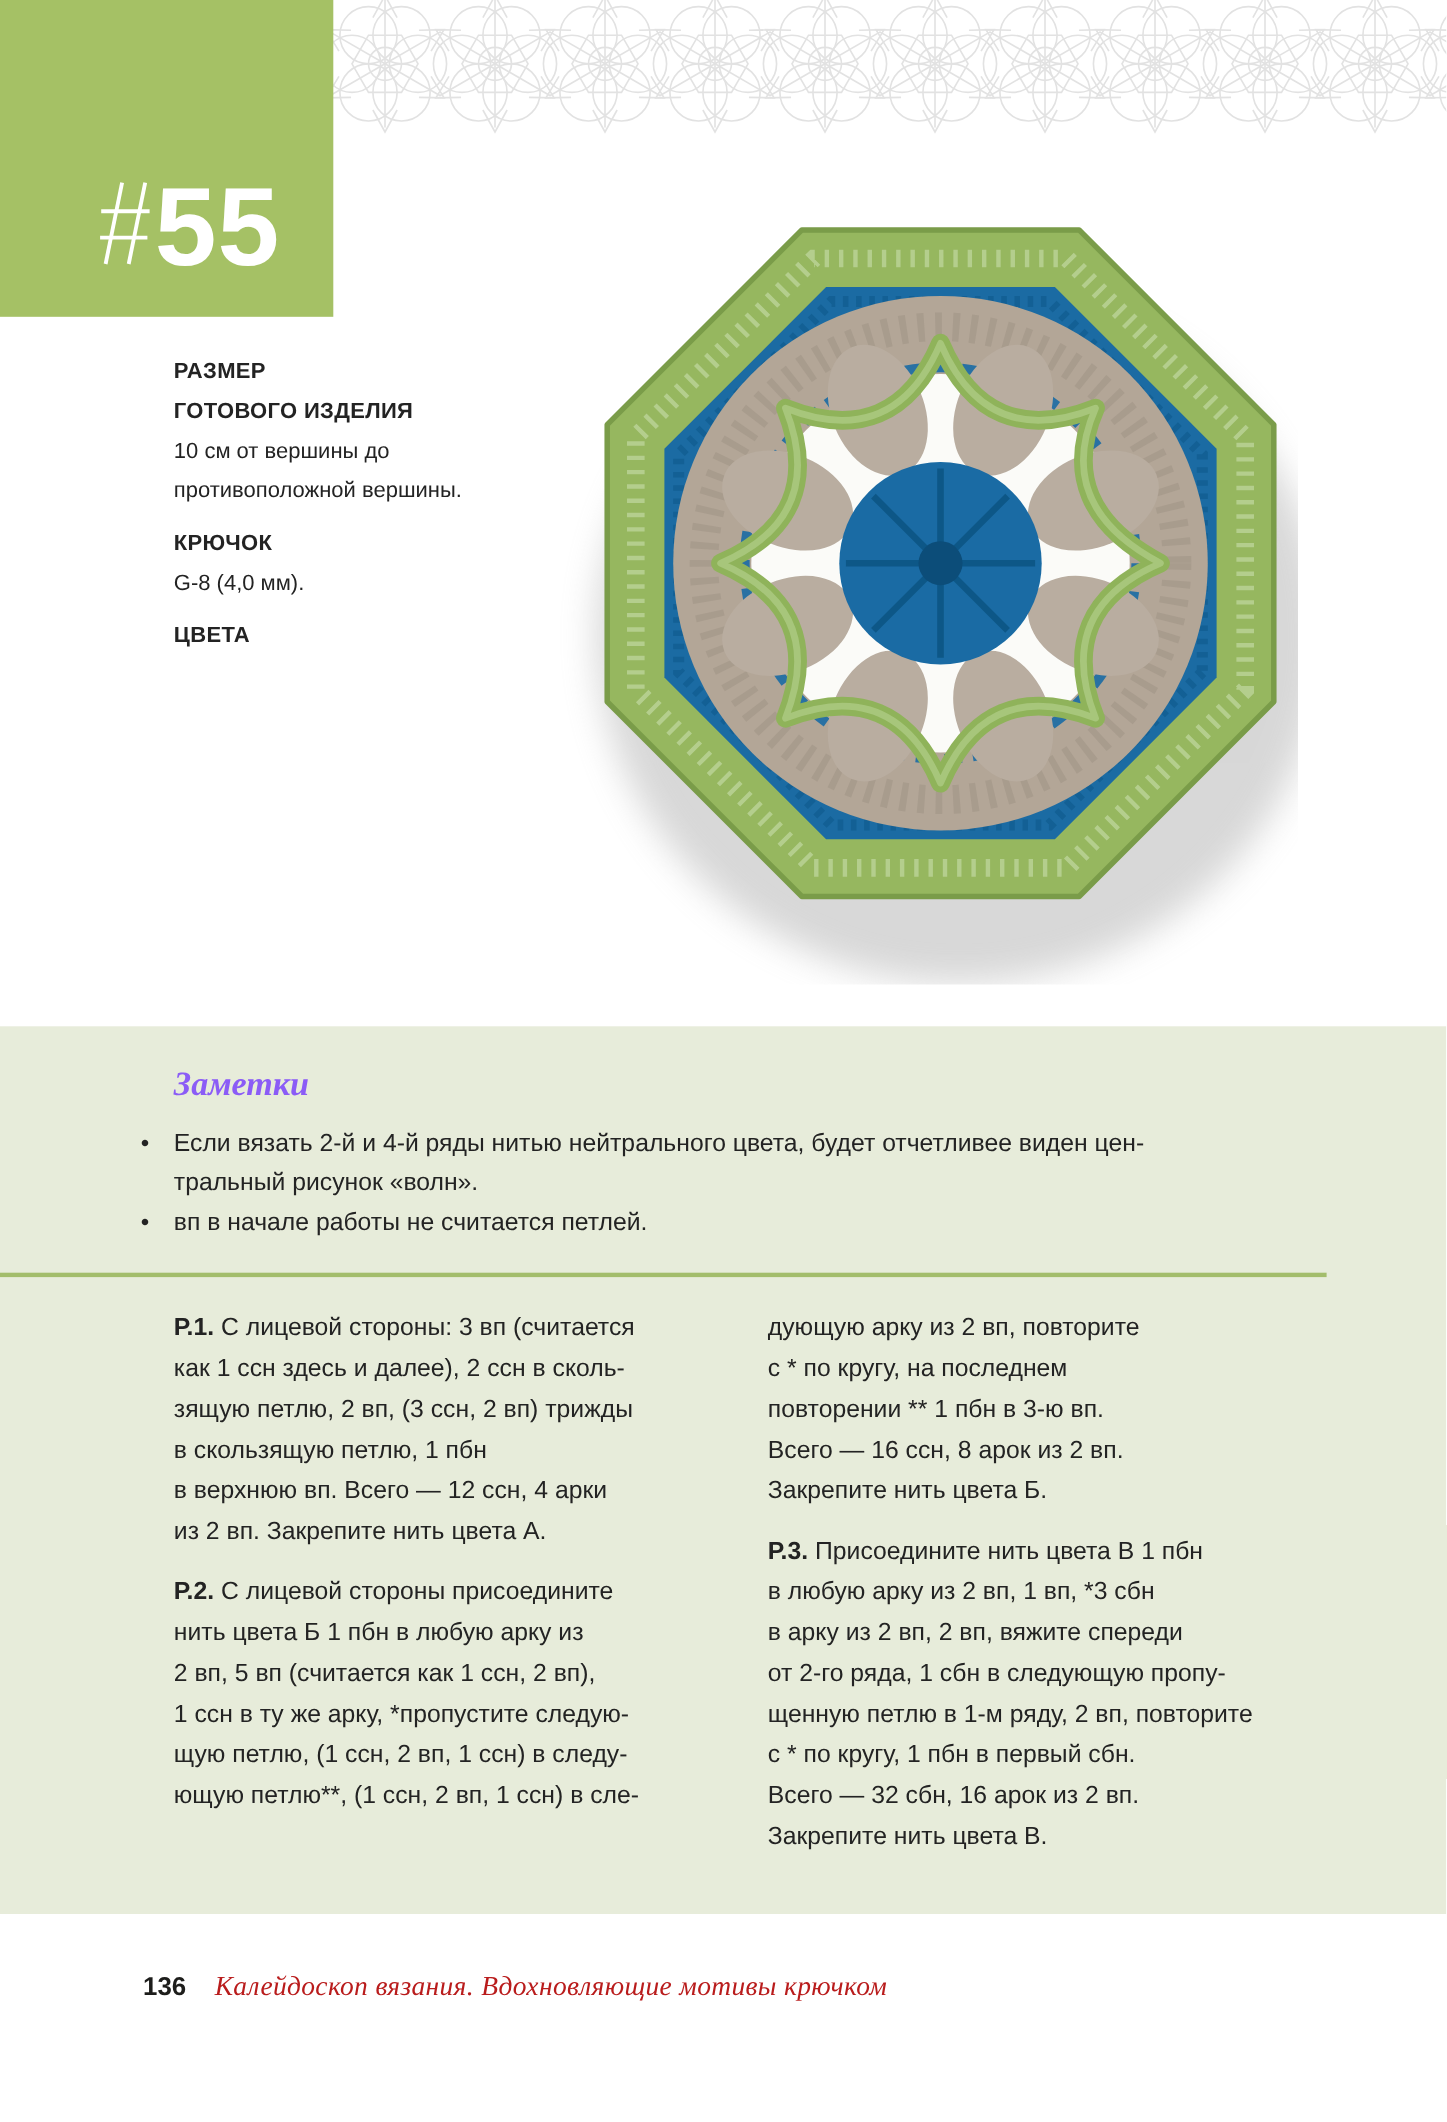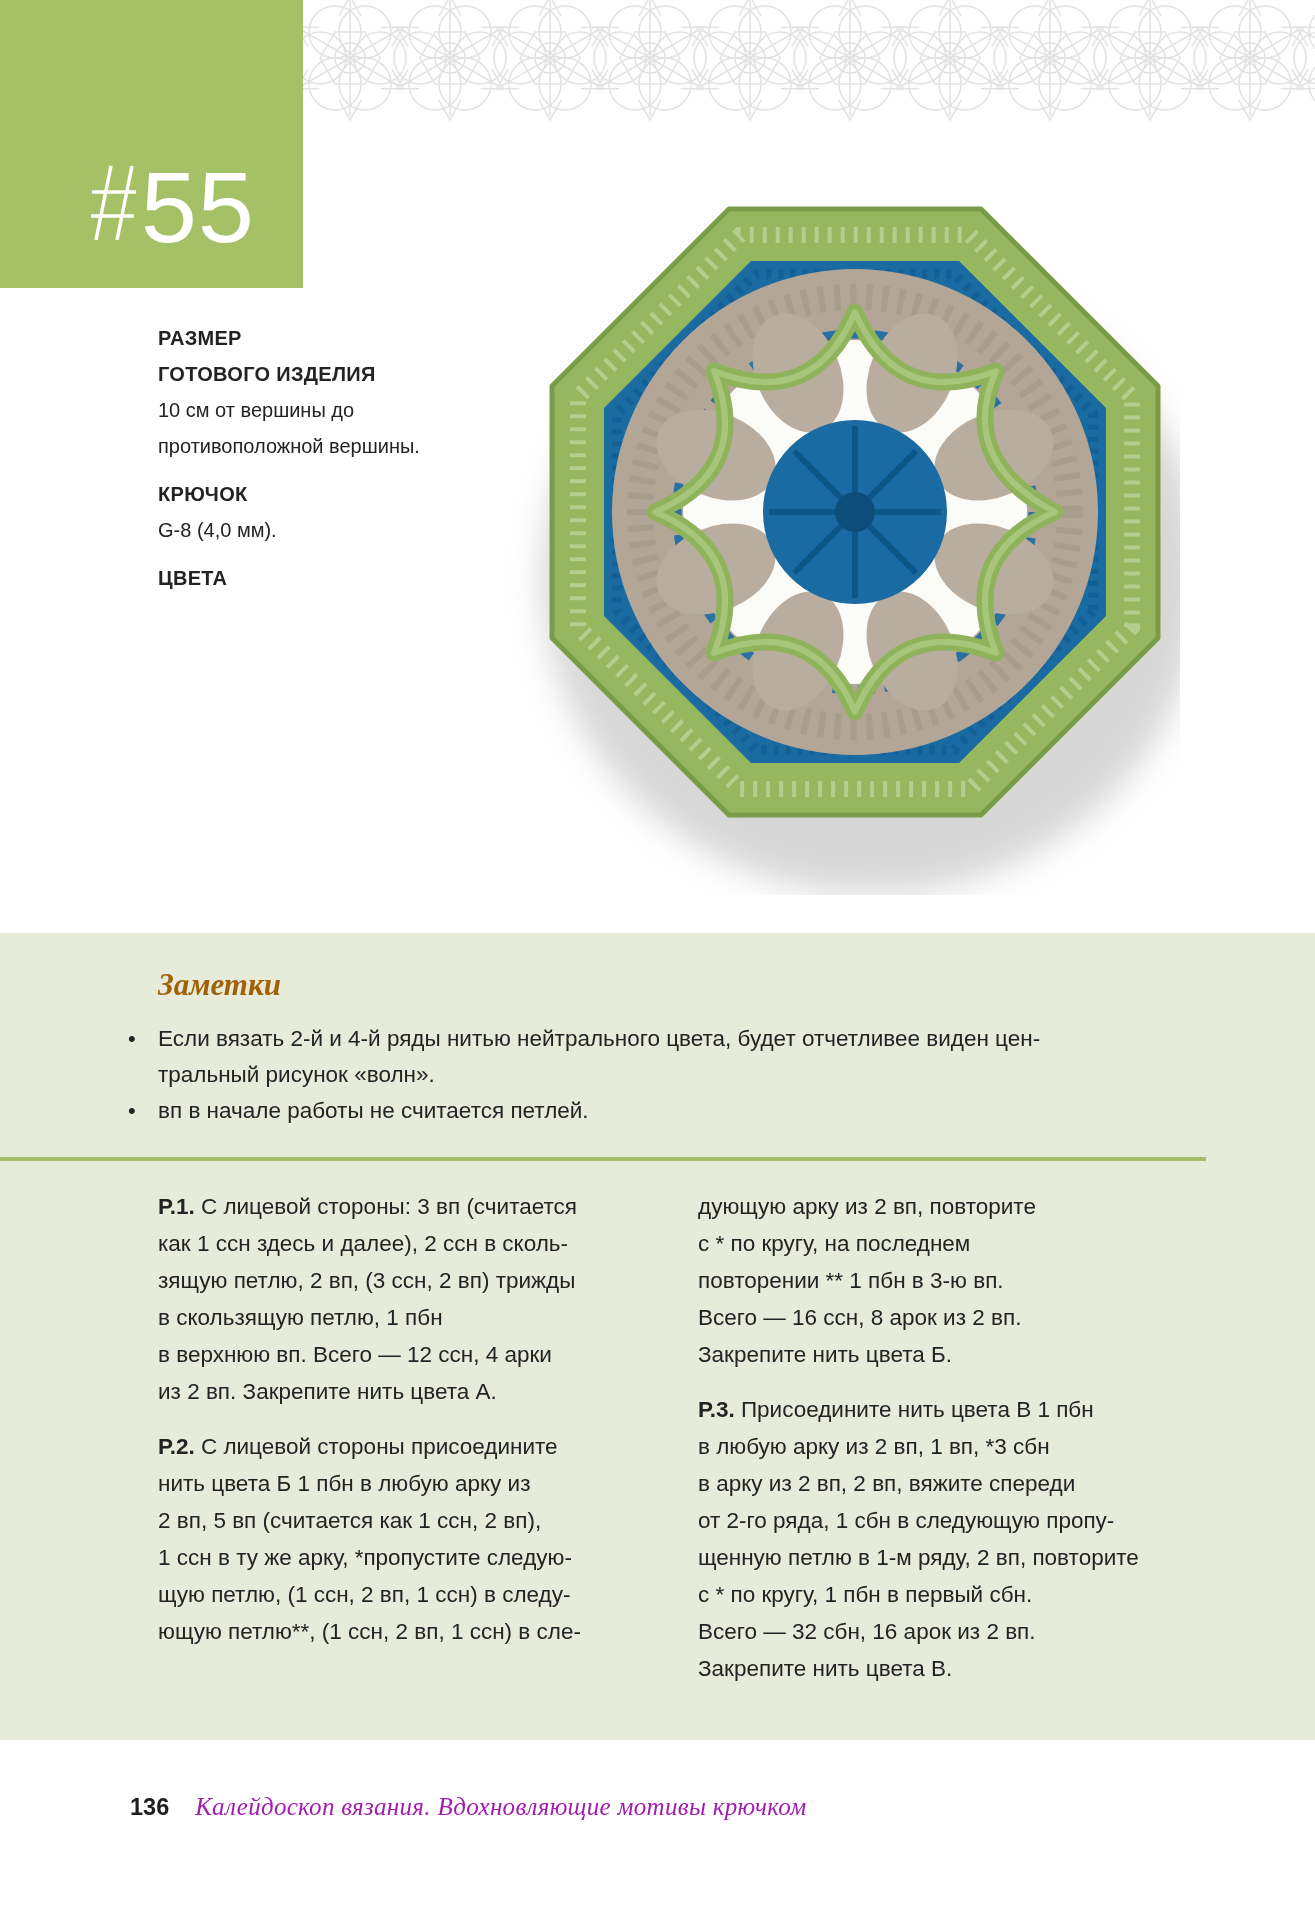--- a/index.html
+++ b/index.html
@@ -8,52 +8,52 @@
 
   
   .deco-band{position:absolute;left:0;top:0;width:1315px;height:125px;}
 
   
   .num-block{position:absolute;left:0;top:0;width:303px;height:288px;background:#a5c165;
              display:flex;align-items:flex-end;justify-content:flex-end;
              padding:0 48px 44px 0;box-sizing:border-box;}
   .num-inner{display:flex;align-items:flex-end;}
   .hash-svg{display:block;margin:0 4px 2px 0;}
-  .digits{font-size:101px;font-weight:400;color:#ffffff;line-height:0.72;letter-spacing:1px;}
+  .digits{font-size:101px;font-weight:700;color:#ffffff;line-height:0.72;letter-spacing:1px;}
 
   
   .specs{position:absolute;left:158px;top:320px;width:340px;font-size:20px;line-height:36px;}
   .spec-block{margin-bottom:12px;}
   .spec-head{font-weight:700;letter-spacing:0.3px;}
   .pre{white-space:pre-line;}
 
   
   .photo-wrap{position:absolute;left:440px;top:140px;width:740px;height:755px;}
 
   
   .notes-panel{position:absolute;left:0;top:933px;width:1315px;height:807px;background:#e7ecda;}
   .notes-head{position:absolute;left:158px;top:34px;font-family:"Liberation Serif",serif;
-              font-style:italic;font-weight:600;font-size:31px;color:#a16207;}
+              font-style:italic;font-weight:600;font-size:31px;color:#8b5cf6;}
   .notes-list{position:absolute;left:128px;top:88px;width:920px;font-size:22.5px;line-height:36px;}
   .note-item{display:flex;align-items:flex-start;}
   .note-bullet{width:30px;flex:0 0 30px;font-size:22px;}
   .notes-rule{position:absolute;left:0;top:224px;width:1206px;height:4px;background:#a3bd6b;}
 
   .col{position:absolute;top:255px;font-size:22.5px;line-height:37px;}
   .col0{left:158px;width:440px;}
   .col1{left:698px;width:450px;}
   .para{margin:0;}
   .para + .para{margin-top:18px;}
   .plabel{font-weight:700;}
 
   
   .footer{position:absolute;left:130px;top:1793px;display:flex;align-items:baseline;}
   .pageno{font-family:Liberation Sans, sans-serif;font-weight:700;font-size:23.5px;color:#1d1d1b;}
   .booktitle{font-family:"Liberation Serif",serif;font-style:italic;font-size:25px;
-             margin-left:26px;color:#a21caf;letter-spacing:0.3px;}
+             margin-left:26px;color:#b91c1c;letter-spacing:0.3px;}
 </style>
 </head>
 <body>
 
 <div class="page">
 
   <svg class="deco-band" viewBox="0 0 1315 125">
     <defs>
       <g id="tip" stroke="#e2e2e2" fill="none" stroke-width="1.5">
         <path d="M-11,-42 L0,-62 L11,-42"></path>

